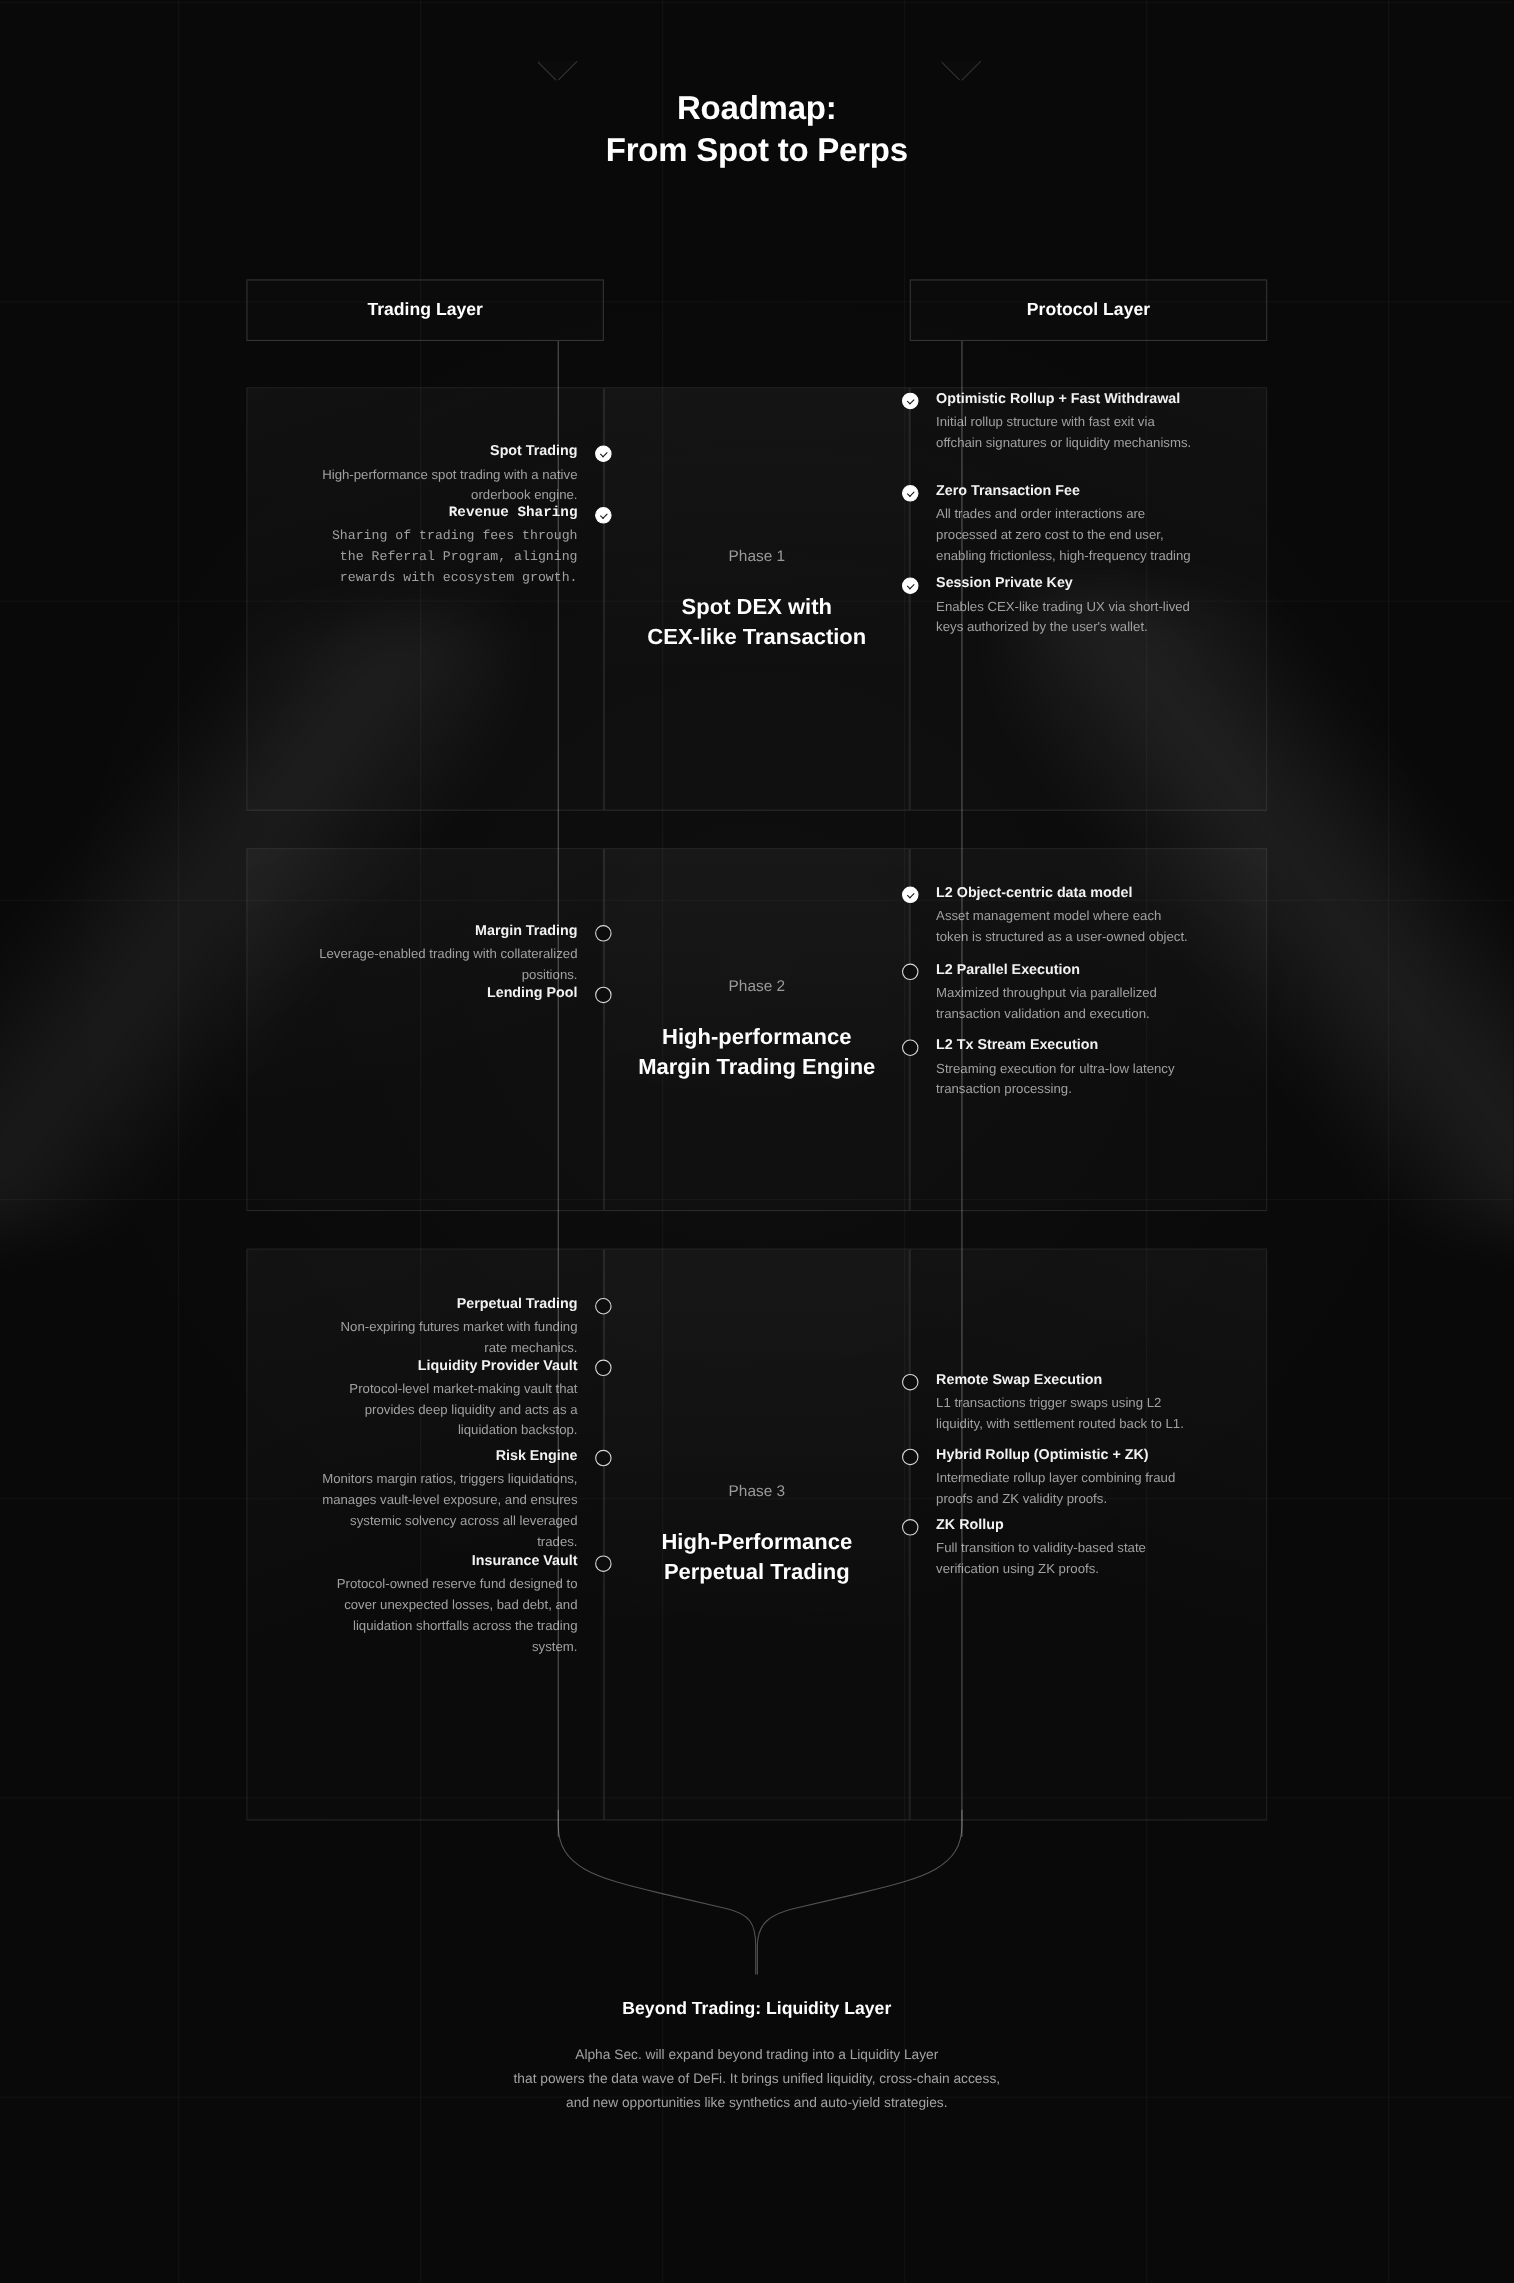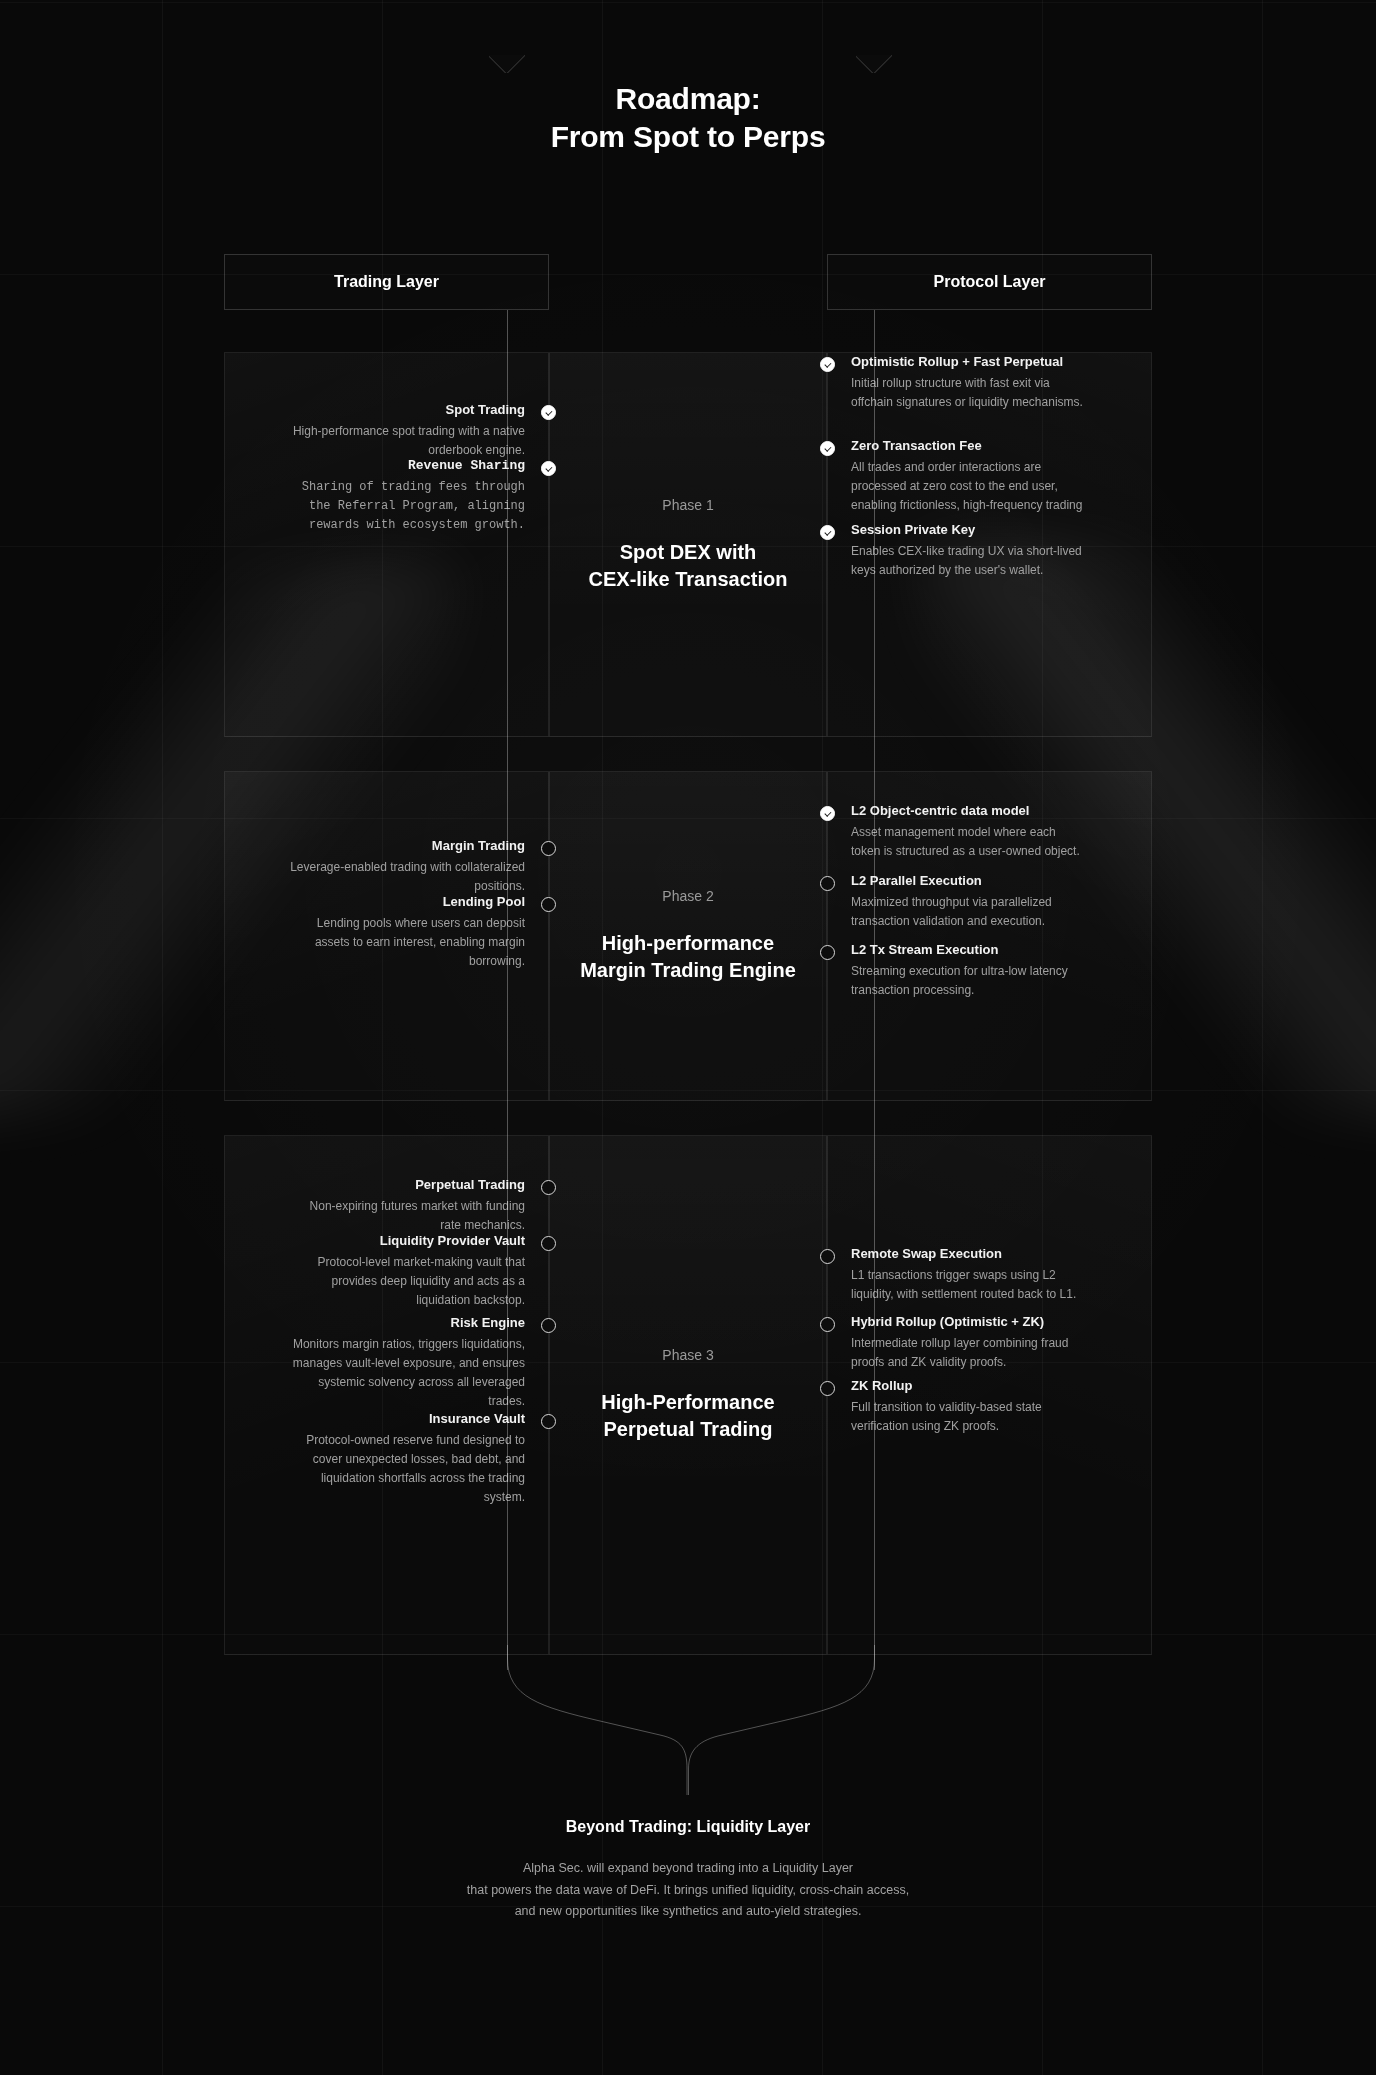--- a/index.html
+++ b/index.html
@@ -295,21 +295,21 @@
       <div class="phase-label">Phase 1</div>
       <div class="phase-title">
         <div>Spot DEX with</div>
         <div>CEX-like Transaction</div>
       </div>
     </div>
     <div class="cell cell-right">
       <div class="items side-right" id="p1-right">
           <div class="item" style="top: 0px; left: 0px; right: 0px;">
             <div class="item-text" style="width: 260px;">
-              <div class="item-title">Optimistic Rollup + Fast Perpetual</div>
+              <div class="item-title">Optimistic Rollup + Fast Withdrawal</div>
               <div class="item-desc">Initial rollup structure with fast exit via offchain signatures or liquidity mechanisms.</div>
             </div>
             <span class="marker done"></span>
           </div>
           <div class="item" style="top: 84px; left: 0px; right: 0px;">
             <div class="item-text" style="width: 260px;">
               <div class="item-title">Zero Transaction Fee</div>
               <div class="item-desc">All trades and order interactions are processed at zero cost to the end user, enabling frictionless, high-frequency trading</div>
             </div>
             <span class="marker done"></span>
@@ -333,21 +333,20 @@
             <div class="item-text" style="width: 260px;">
               <div class="item-title">Margin Trading</div>
               <div class="item-desc">Leverage-enabled trading with collateralized positions.</div>
             </div>
             <span class="marker pending"></span>
           </div>
           <div class="item" style="top: 121px; left: 0px; right: 0px;">
             <div style="flex: 1 1 0%;"></div>
             <div class="item-text" style="width: 260px;">
               <div class="item-title">Lending Pool</div>
-              <div class="item-desc">Lending pools where users can deposit assets to earn interest, enabling margin borrowing.</div>
             </div>
             <span class="marker pending"></span>
           </div>
         </div>
     </div>
     <div class="cell cell-center">
       <div class="phase-label">Phase 2</div>
       <div class="phase-title">
         <div>High-performance</div>
         <div>Margin Trading Engine</div>

